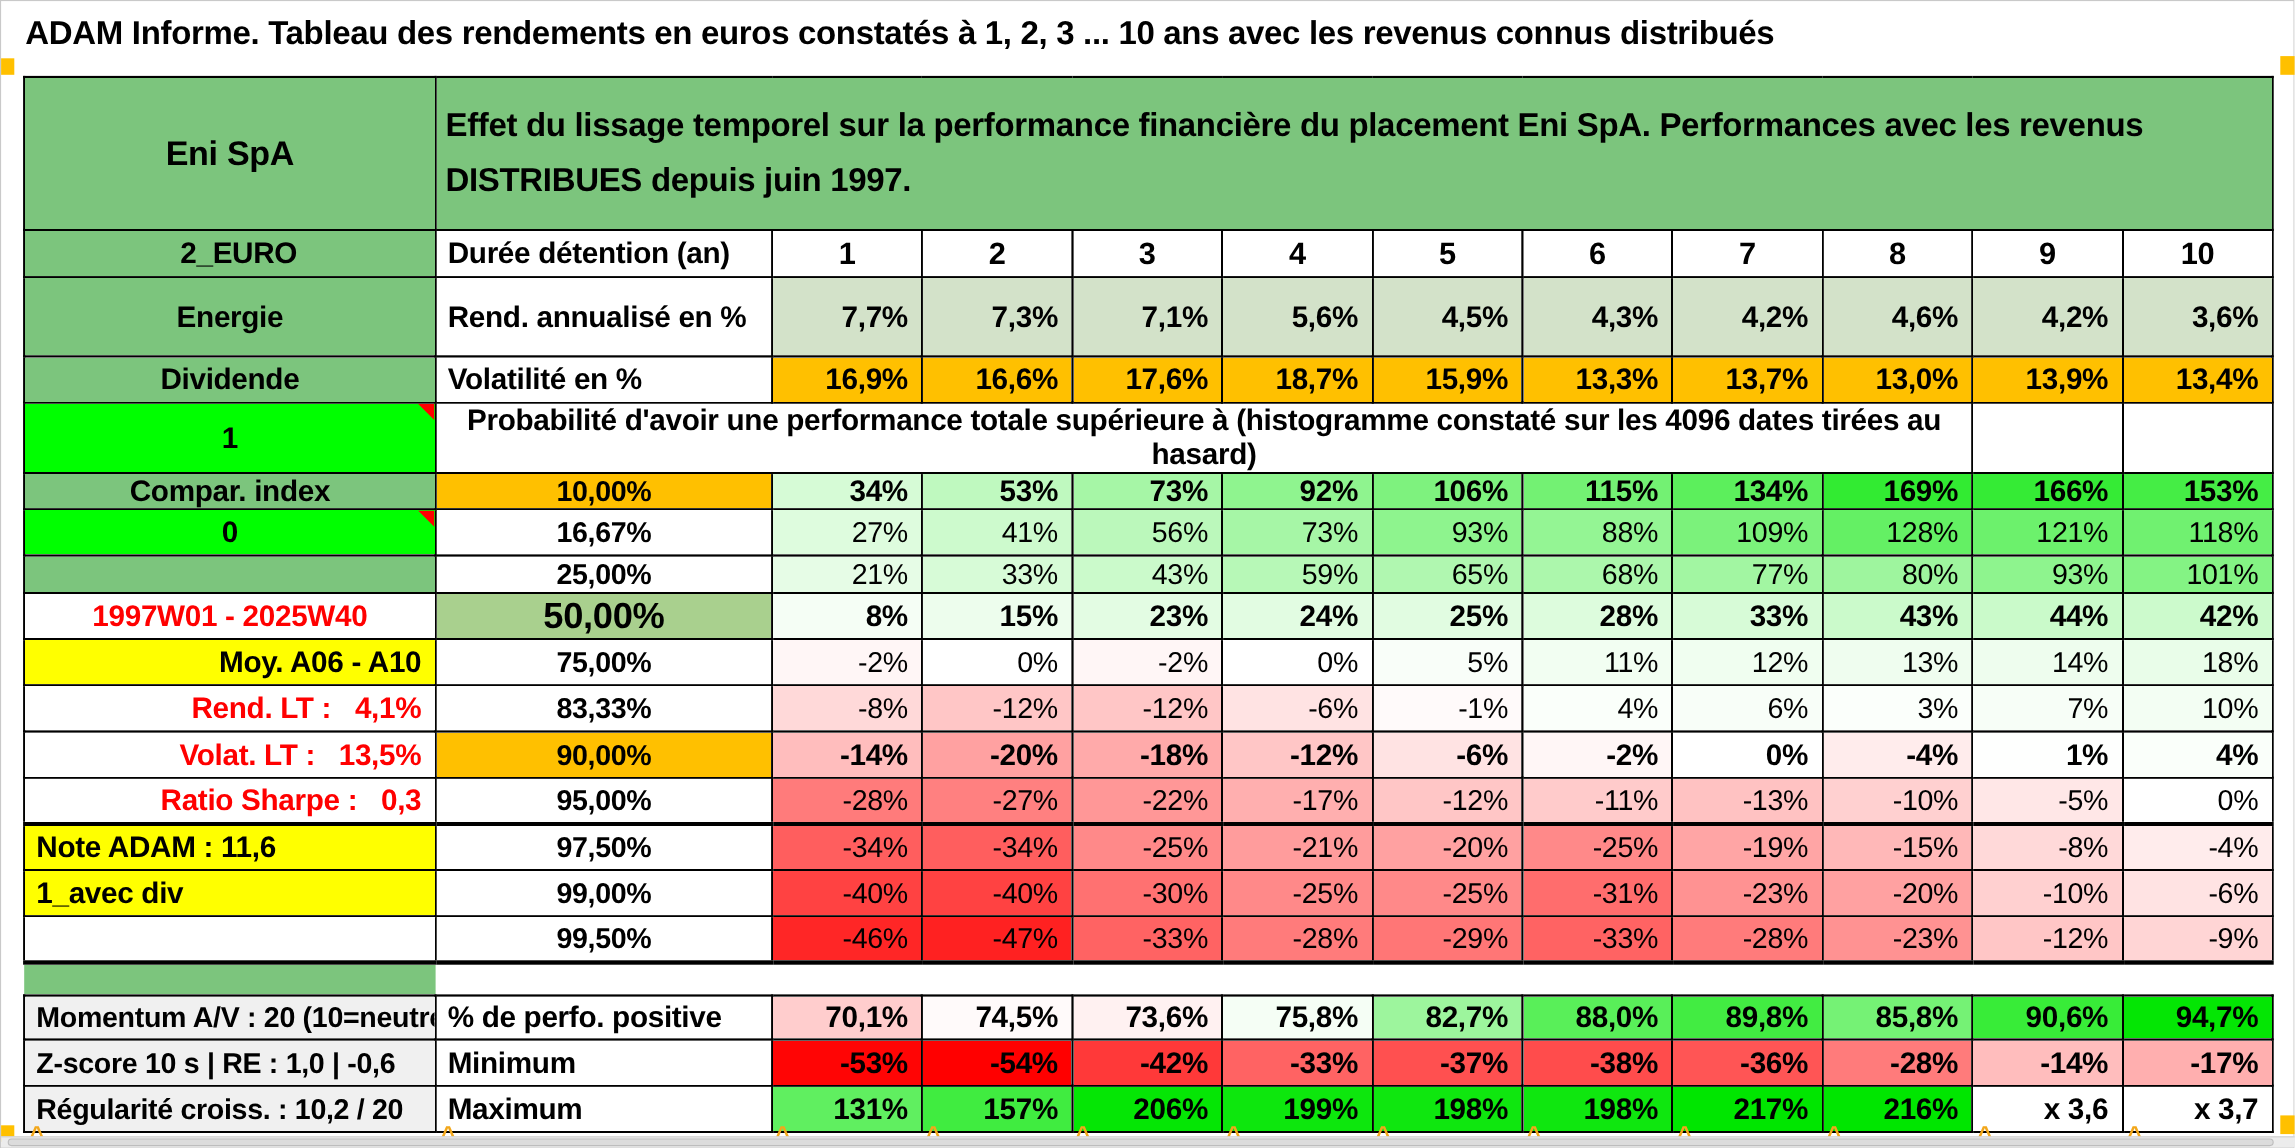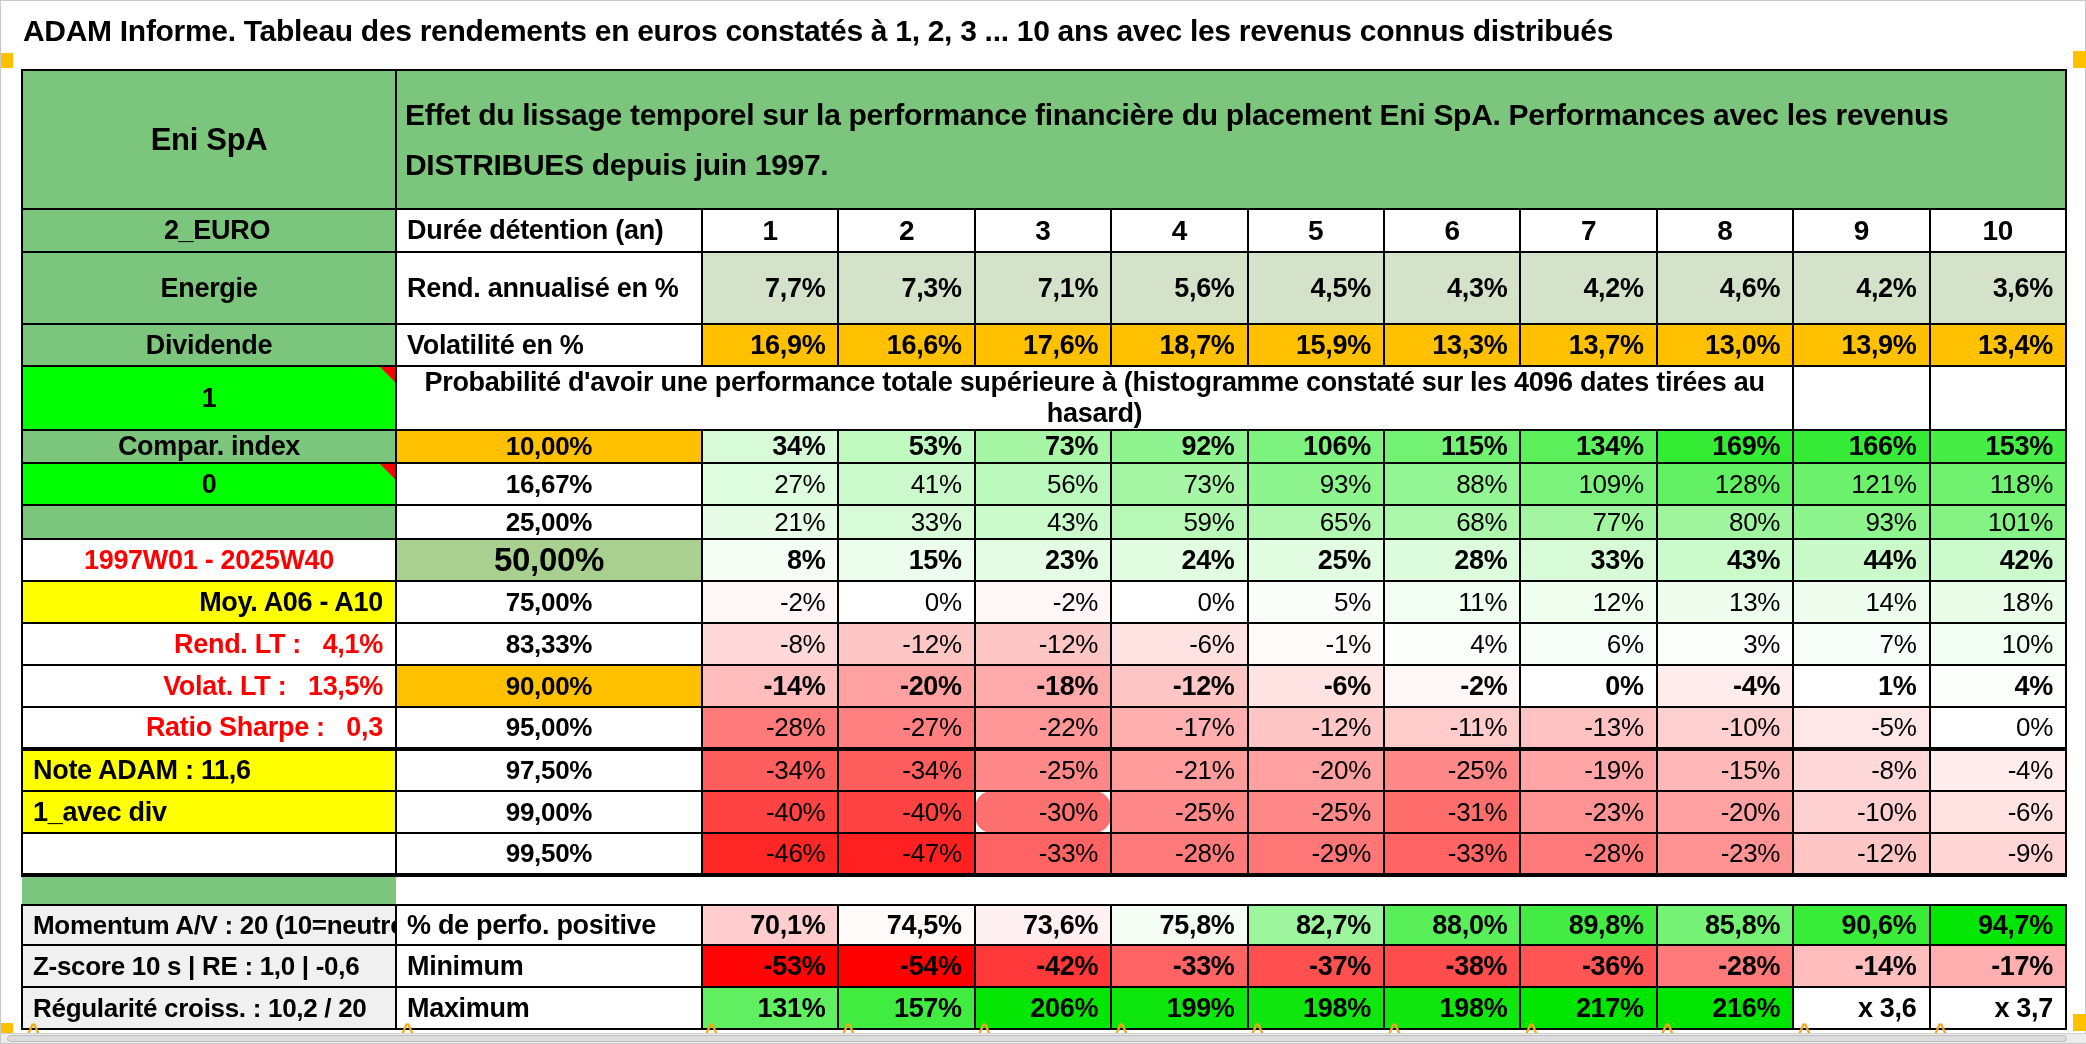--- a/index.html
+++ b/index.html
@@ -239,21 +239,21 @@
           <td class="num" style="background: rgb(255, 165, 165);">-19%</td>
           <td class="num" style="background: rgb(255, 184, 184);">-15%</td>
           <td class="num" style="background: rgb(255, 217, 217);">-8%</td>
           <td class="num" style="background: rgb(255, 236, 236);">-4%</td>
         </tr>
         <tr style="height: 42px;">
           <td class="lab left" style="background: rgb(255, 255, 0);">1_avec div</td>
           <td class="thr" style="background: rgb(255, 255, 255);">99,00%</td>
           <td class="num" style="background: rgb(255, 66, 66);">-40%</td>
           <td class="num" style="background: rgb(255, 66, 66);">-40%</td>
-          <td class="num" style="background: rgb(255, 113, 113); border-radius: 17px;">-30%</td>
+          <td class="num" style="background: rgb(255, 113, 113);">-30%</td>
           <td class="num" style="background: rgb(255, 137, 137);">-25%</td>
           <td class="num" style="background: rgb(255, 137, 137);">-25%</td>
           <td class="num" style="background: rgb(255, 109, 109);">-31%</td>
           <td class="num" style="background: rgb(255, 146, 146);">-23%</td>
           <td class="num" style="background: rgb(255, 161, 161);">-20%</td>
           <td class="num" style="background: rgb(255, 208, 208);">-10%</td>
           <td class="num" style="background: rgb(255, 227, 227);">-6%</td>
         </tr>
         <tr class="thickb" style="height: 42px;">
           <td class="lab" style="background: rgb(255, 255, 255);"></td>

